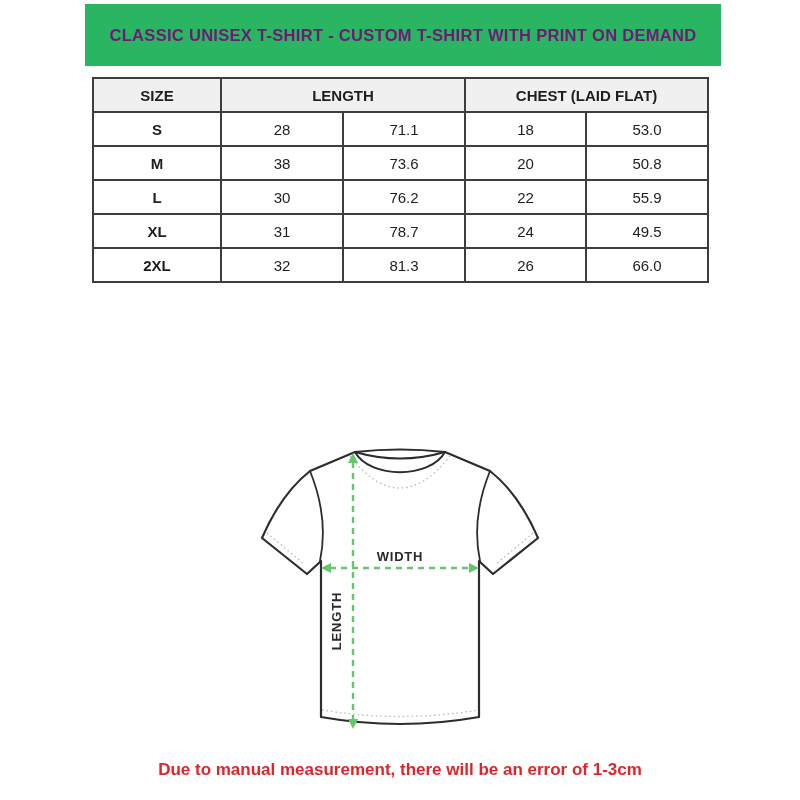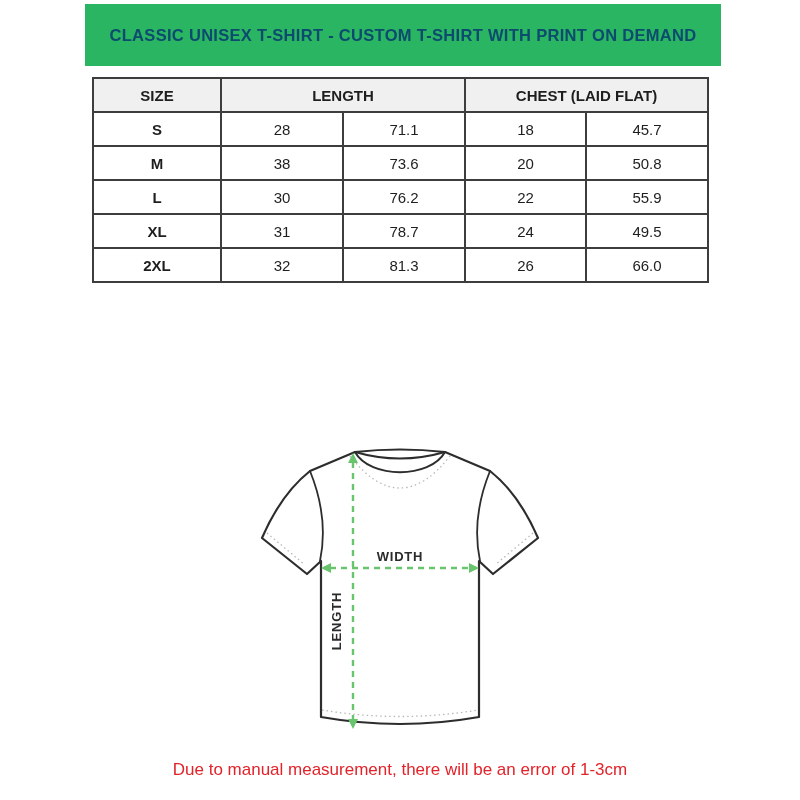--- a/index.html
+++ b/index.html
@@ -5,21 +5,21 @@
   html,body{margin:0;padding:0;background:#ffffff;}
   body{font-family:"Liberation Sans","DejaVu Sans",sans-serif;}
   .page{position:relative;width:800px;height:800px;background:#ffffff;overflow:hidden;}
 
   
   .banner{
     position:absolute;left:85px;top:4px;width:636px;height:62px;
     background:#2ab563;display:flex;align-items:center;justify-content:center;
   }
   .banner h1{
-    margin:12px;color:#0c4a6e;font-size:16.5px;font-weight:bold;
+    margin:12px;color:#701a75;font-size:16.5px;font-weight:bold;
     letter-spacing:0.3px;white-space:nowrap;
   }
 
   
   table.size-chart{
     position:absolute;left:92px;top:77px;width:615px;
     border-collapse:collapse;table-layout:fixed;
   }
   table.size-chart td,table.size-chart th{
     border:2px solid #3d3d3d;height:32px;padding:0;
@@ -37,21 +37,21 @@
   .shirt-body{fill:#ffffff;stroke:#2d2d2d;stroke-width:2.2;stroke-linejoin:round;}
   .stitch{fill:none;stroke:#b8b8b8;stroke-width:1.3;stroke-dasharray:1.5 3;}
   .dim-line{stroke:#68c56d;stroke-width:2.4;stroke-dasharray:6 5;}
   .dim-head{fill:#68c56d;stroke:none;}
   .dim-text{font-family:"Liberation Sans","DejaVu Sans",sans-serif;font-size:13px;
     font-weight:bold;fill:#2b2b2b;letter-spacing:0.8px;}
 
   
   .footer-note{
     position:absolute;left:0;top:760px;width:800px;text-align:center;
-    color:#e2232a;font-size:17px;font-weight:normal;
+    color:#e2232a;font-size:17px;font-weight:bold;
   }
 </style>
 </head>
 <body>
 
 <div class="page">
 
   <div class="banner">
     <h1>CLASSIC UNISEX T-SHIRT - CUSTOM T-SHIRT WITH PRINT ON DEMAND</h1>
   </div>
@@ -70,21 +70,21 @@
         <th colspan="2">LENGTH</th>
         <th colspan="2">CHEST (LAID FLAT)</th>
       </tr>
     </thead>
     <tbody>
       <tr>
         <td class="c-size">S</td>
         <td class="c-in">28</td>
         <td class="c-cm">71.1</td>
         <td class="c-in">18</td>
-        <td class="c-cm">45.7</td>
+        <td class="c-cm">53.0</td>
       </tr>
       <tr>
         <td class="c-size">M</td>
         <td class="c-in">38</td>
         <td class="c-cm">73.6</td>
         <td class="c-in">20</td>
         <td class="c-cm">50.8</td>
       </tr>
       <tr>
         <td class="c-size">L</td>

